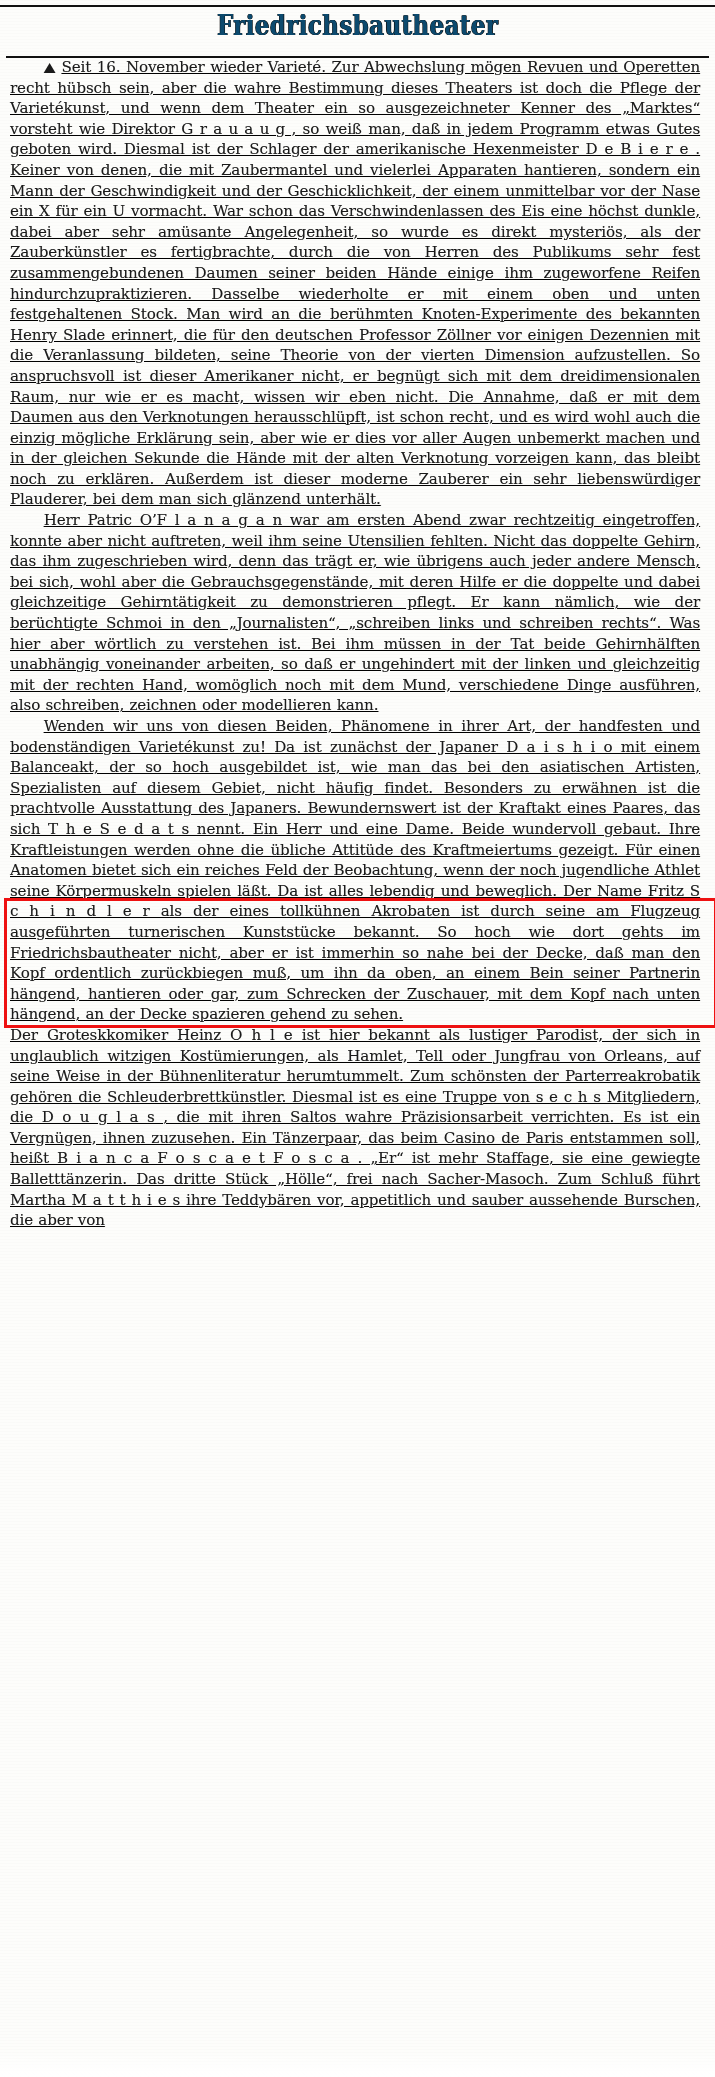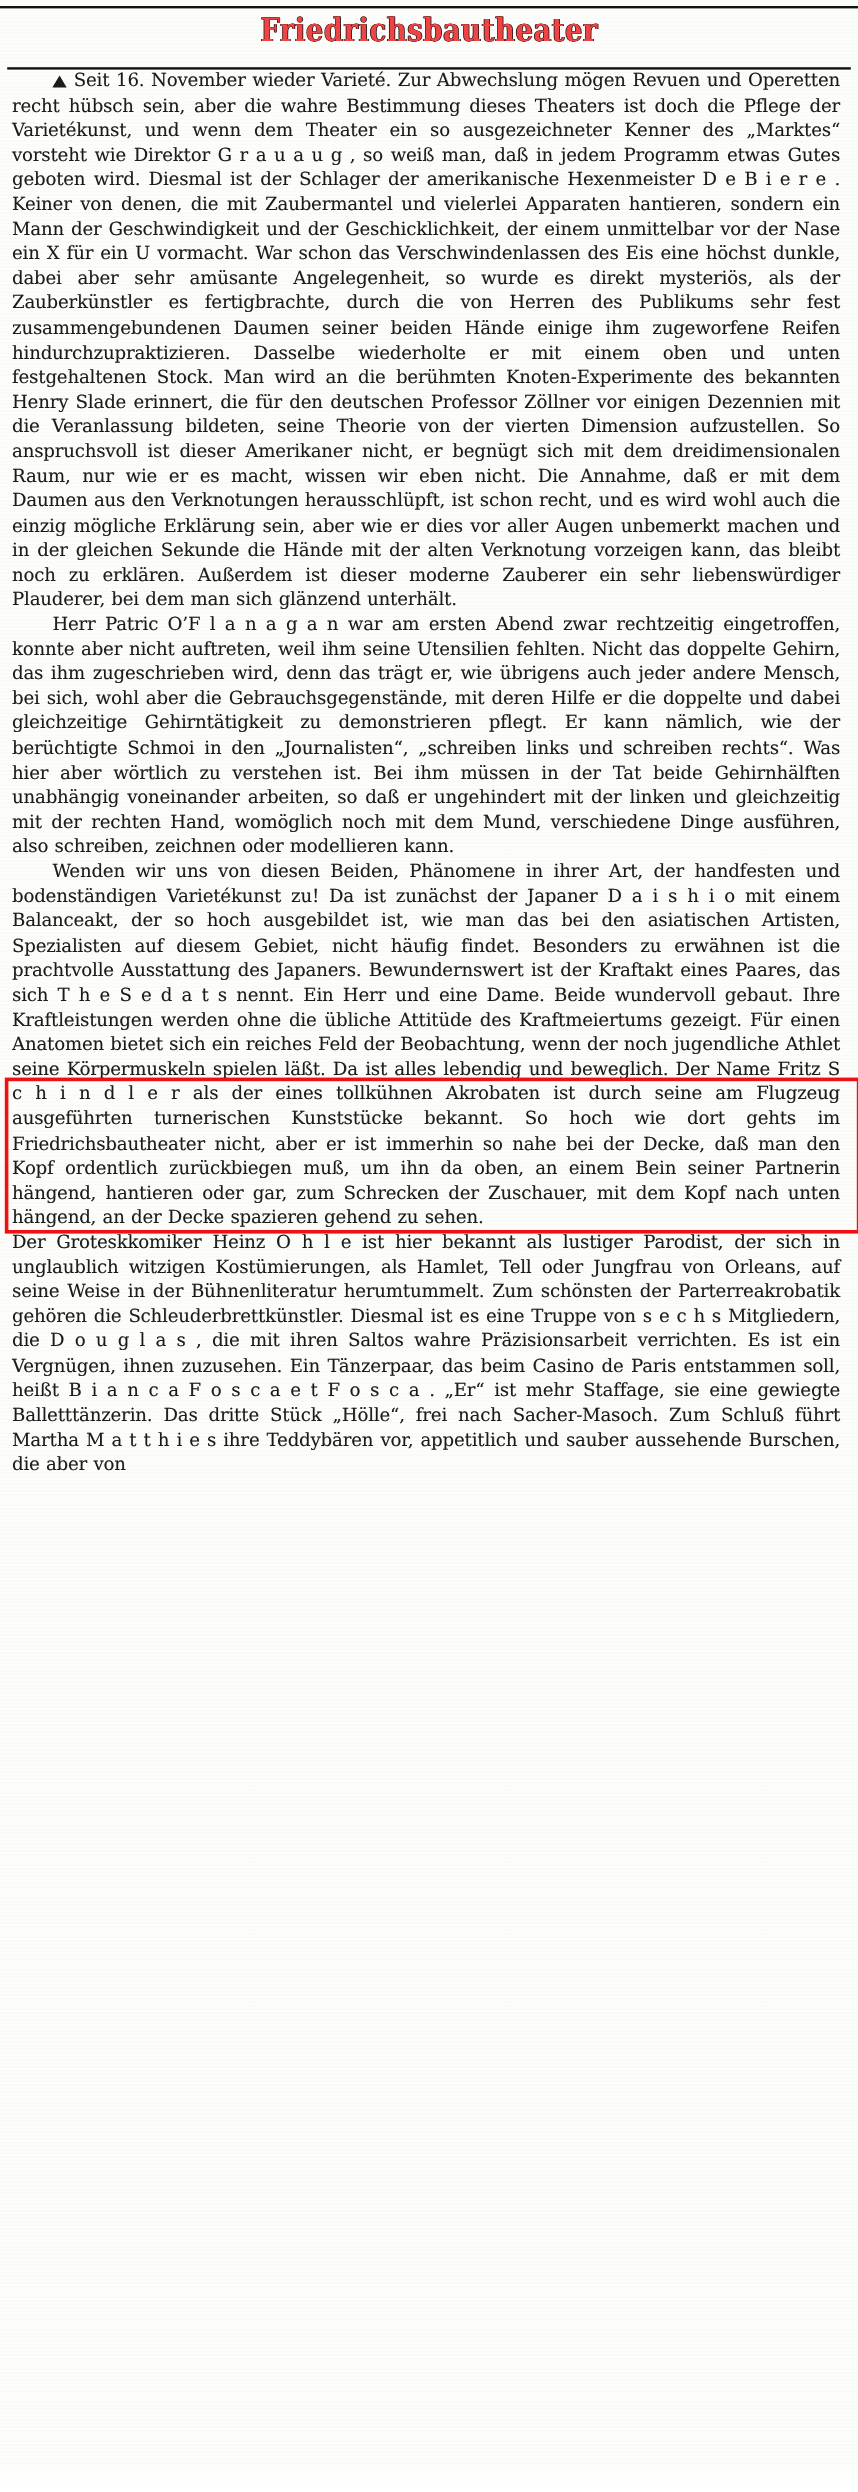--- a/index.html
+++ b/index.html
@@ -44,33 +44,34 @@
   }
   .masthead {
     position: relative;
     text-align: center;
     padding-top: 10px;
     padding-bottom: 6px;
     font-family: "DejaVu Serif", serif;
     font-weight: bold;
     font-size: 27px;
     letter-spacing: 0.5px;
-    color: #ef4444;
+    color: #0c4a6e;
     
     text-shadow: 0.6px 0 0 #121212, -0.6px 0 0 #121212, 0 0.4px 0 #121212;
     font-stretch: condensed;
   }
   .masthead .mh-inner {
     display: inline-block;
     transform: scaleX(0.94);
     transform-origin: center;
   }
   .column {
     position: relative;
     padding: 10px 8px 0 10px;
+    text-decoration: underline;
   }
   p.para {
     margin: 0 0 0 0;
     text-align: justify;
     text-justify: inter-word;
     font-family: "DejaVu Serif", serif;
     font-size: 15.2px;
     line-height: 20.6px;
     color: #1b1b1b;
     letter-spacing: -0.1px;

